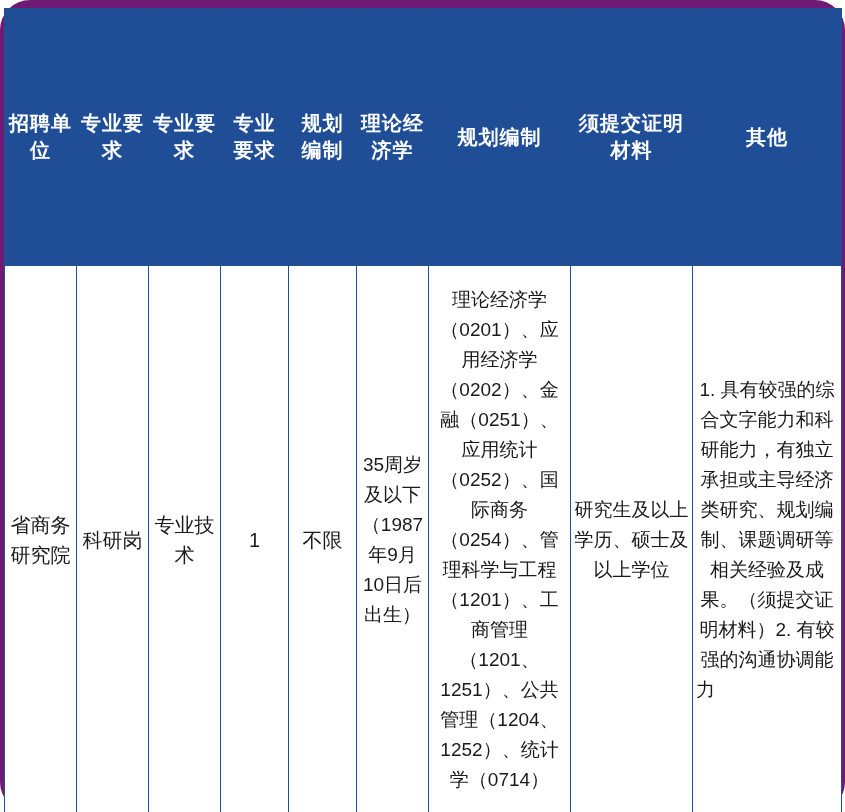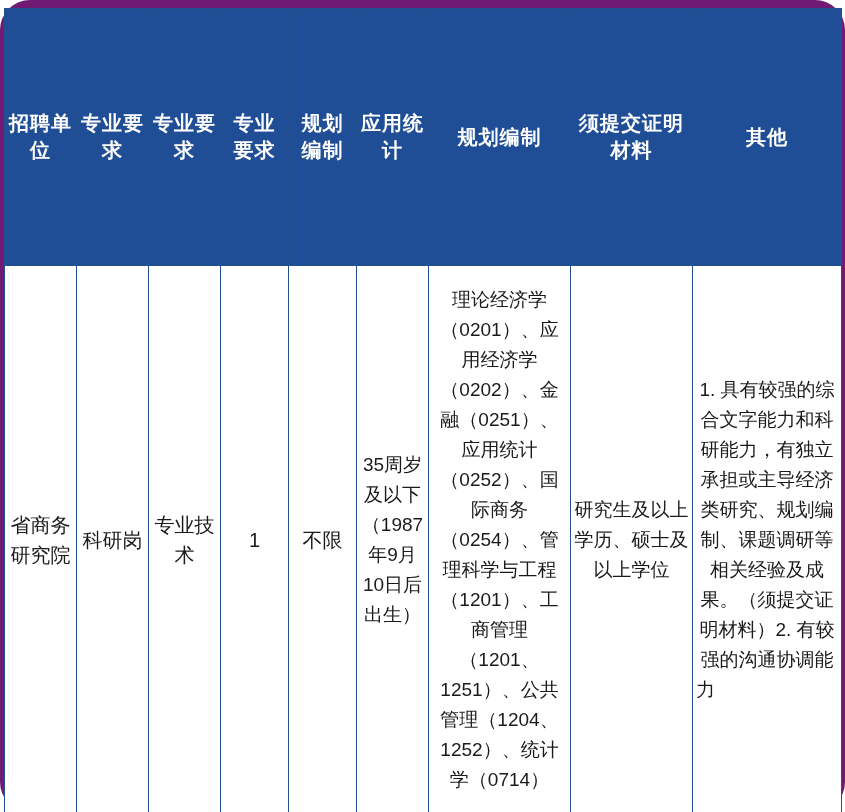--- a/index.html
+++ b/index.html
@@ -95,21 +95,21 @@
         <col class="c7">
         <col class="c8">
     </colgroup>
     <thead>
       <tr>
         <th>招聘单位</th>
         <th>专业要求</th>
         <th>专业要求</th>
         <th>专业要求</th>
         <th>规划编制</th>
-        <th>应用统计</th>
+        <th>理论经济学</th>
         <th>规划编制</th>
         <th>须提交证明材料</th>
         <th>其他</th>
       </tr>
     </thead>
     <tbody>
       <tr>
         <td class="narrow-cell">省商务研究院</td>
         <td class="narrow-cell">科研岗</td>
         <td class="narrow-cell">专业技术</td>

